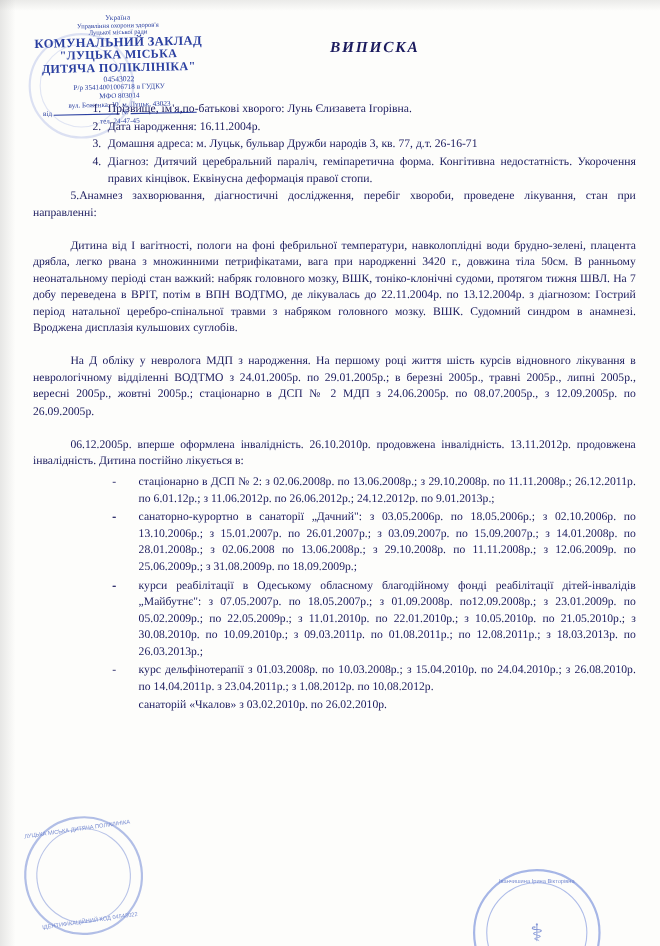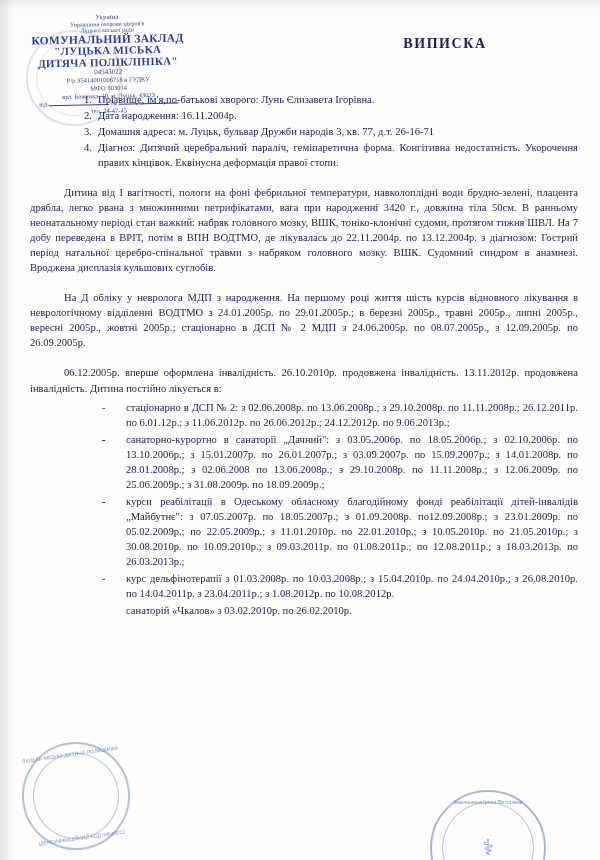--- a/index.html
+++ b/index.html
@@ -86,21 +86,21 @@
     border-radius: 50%;
     border: 1px solid rgba(60,90,200,0.3);
   }
 
   
   .title-block {
     position: absolute;
     left: 300px;
     top: 36px;
     width: 290px;
-    text-align: center;
+    font-style: italic;
   }
   .title-main {
     font-size: 14px;
     font-weight: bold;
     letter-spacing: 1.6px;
   }
   .title-sub {
     font-size: 10.5px;
     margin-top: 4px;
   }
@@ -289,31 +289,32 @@
       <li class="num-item">
         <span class="num">3.</span>
         <span>Домашня адреса: м. Луцьк, бульвар Дружби народів 3, кв. 77, д.т. 26-16-71</span>
       </li>
       <li class="num-item">
         <span class="num">4.</span>
         <span>Діагноз: Дитячий церебральний параліч, геміпаретична форма. Конгітивна недостатність. Укорочення правих кінцівок. Еквінусна деформація правої стопи.</span>
       </li>
     </ul>
 
+    <div class="para-tight">5.Анамнез захворювання, діагностичні дослідження, перебіг хвороби, проведене лікування, стан при направленні:</div>
 
     <div class="para">Дитина від I вагітності, пологи на фоні фебрильної температури, навколоплідні води брудно-зелені, плацента дрябла, легко рвана з множинними петрифікатами, вага при народженні 3420 г., довжина тіла 50см. В ранньому неонатальному періоді стан важкий: набряк головного мозку, ВШК, тоніко-клонічні судоми, протягом тижня ШВЛ. На 7 добу переведена в ВРІТ, потім в ВПН ВОДТМО, де лікувалась до 22.11.2004р. по 13.12.2004р. з діагнозом: Гострий період натальної церебро-спінальної травми з набряком головного мозку. ВШК. Судомний синдром в анамнезі. Вроджена дисплазія кульшових суглобів.</div>
 
     <div class="para">На Д обліку у невролога МДП з народження. На першому році життя шість курсів відновного лікування в неврологічному відділенні ВОДТМО з 24.01.2005р. по 29.01.2005р.; в березні 2005р., травні 2005р., липні 2005р., вересні 2005р., жовтні 2005р.; стаціонарно в ДСП № 2 МДП з 24.06.2005р. по 08.07.2005р., з 12.09.2005р. по 26.09.2005р.</div>
 
     <div class="para">06.12.2005р. вперше оформлена інвалідність. 26.10.2010р. продовжена інвалідність. 13.11.2012р. продовжена інвалідність. Дитина постійно лікується в:</div>
 
     <ul class="dash-list">
       <li class="dash-item">
         <span class="dash">-</span>
-        <span>стаціонарно в ДСП № 2: з 02.06.2008р. по 13.06.2008р.; з 29.10.2008р. по 11.11.2008р.; 26.12.2011р. по 6.01.12р.; з 11.06.2012р. по 26.06.2012р.; 24.12.2012р. по 9.06.2013р.;</span>
+        <span>стаціонарно в ДСП № 2: з 02.06.2008р. по 13.06.2008р.; з 29.10.2008р. по 11.11.2008р.; 26.12.2011р. по 6.01.12р.; з 11.06.2012р. по 26.06.2012р.; 24.12.2012р. по 9.01.2013р.;</span>
       </li>
       <li class="dash-item">
         <span class="dash">-</span>
       </li>
       <li class="dash-item">
         <span class="dash">-</span>
         <span>санаторно-курортно в санаторії „Дачний": з 03.05.2006р. по 18.05.2006р.; з 02.10.2006р. по 13.10.2006р.; з 15.01.2007р. по 26.01.2007р.; з 03.09.2007р. по 15.09.2007р.; з 14.01.2008р. по 28.01.2008р.; з 02.06.2008 по 13.06.2008р.; з 29.10.2008р. по 11.11.2008р.; з 12.06.2009р. по 25.06.2009р.; з 31.08.2009р. по 18.09.2009р.;</span>
       </li>
       <li class="dash-item">
         <span class="dash">-</span>

